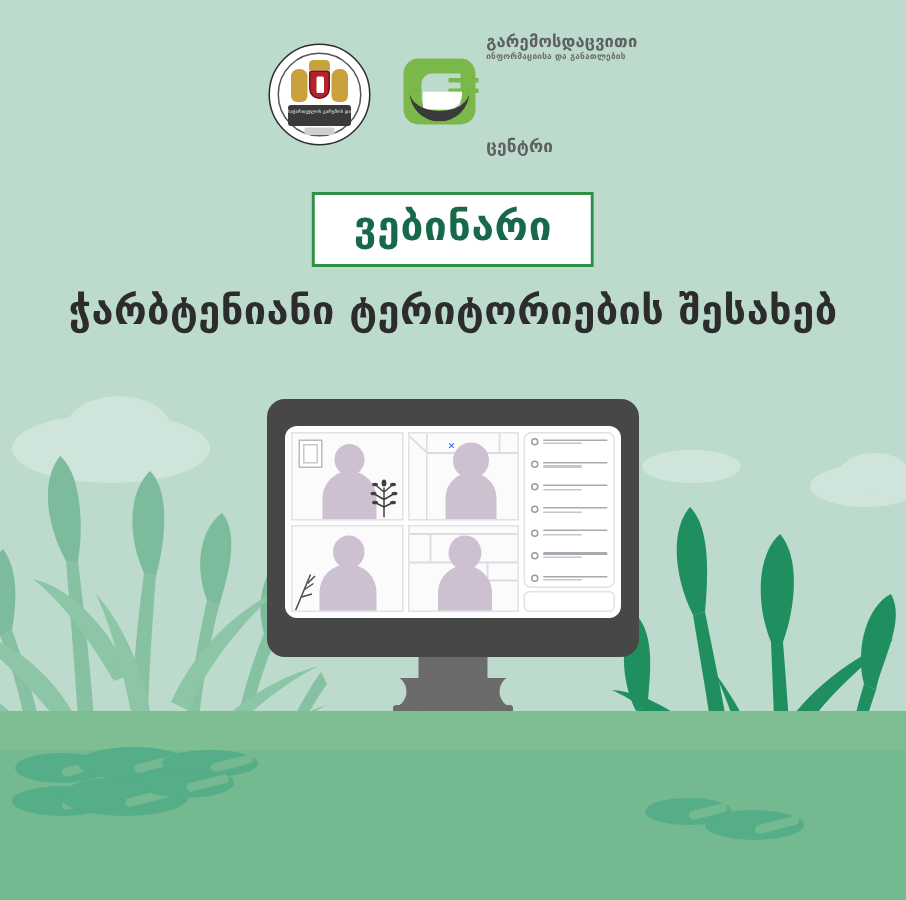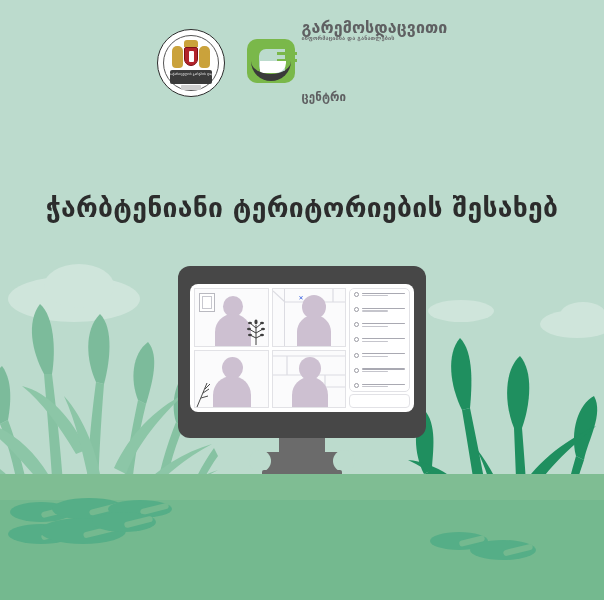--- a/index.html
+++ b/index.html
@@ -221,21 +221,21 @@
     background: #ffffff;
     border-radius: 0 0 10px 2px;
   }
   .org-text {
     display: flex;
     flex-direction: column;
     gap: 1px;
     color: #5a5a5a;
   }
   .org-line1 {
-    font-size: 16px;
+    font-size: 11px;
     font-weight: bold;
     color: #5f6062;
     letter-spacing: .1px;
     line-height: 12px;
   }
   .org-line2 {
     font-size: 5.6px;
     font-weight: bold;
     color: #6b6c6e;
     letter-spacing: .1px;
@@ -693,16 +693,19 @@
         <div class="book"></div>
       </div>
       <div class="org-text">
         <div class="org-line1">გარემოსდაცვითი</div>
         <div class="org-line2">ინფორმაციისა და განათლების</div>
         <div class="org-line3">ცენტრი</div>
       </div>
     </div>
   </div>
 
+  <div class="webinar-box">
+    <div class="txt">ვებინარი</div>
+  </div>
 
   <div class="subtitle">ჭარბტენიანი ტერიტორიების შესახებ</div>
 
 </div>
 
 </body></html>

